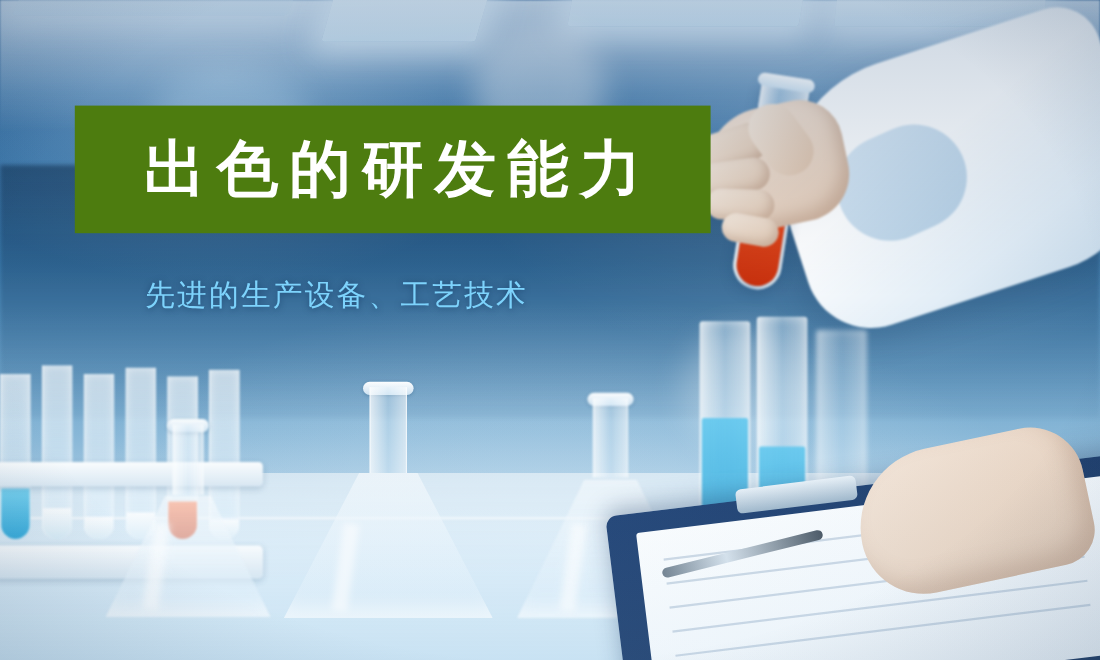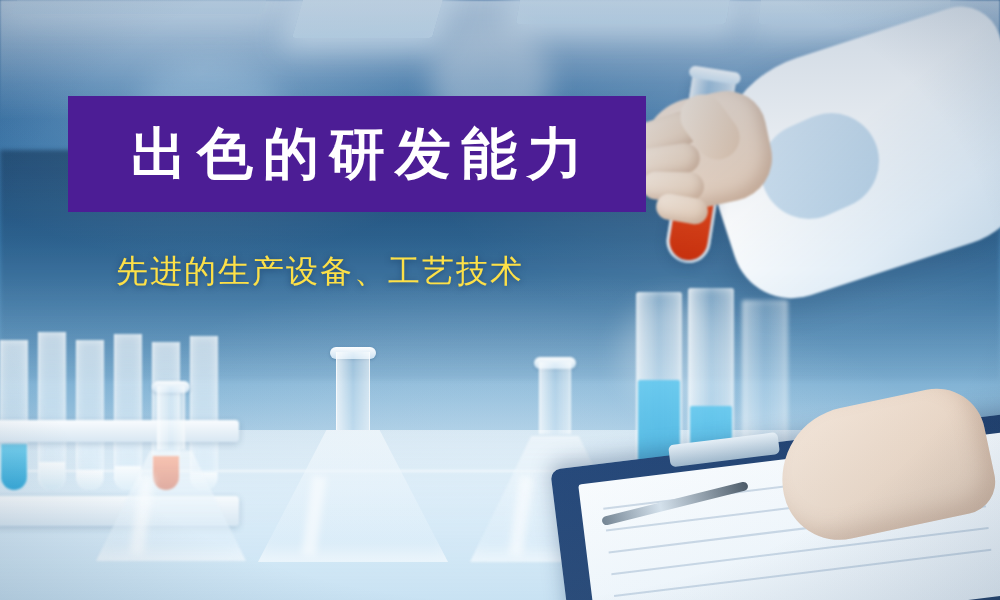--- a/index.html
+++ b/index.html
@@ -249,39 +249,39 @@
     pointer-events: none;
   }
   .blurlayer { filter: blur(2.2px); }
   .blurlayer-soft { filter: blur(1.1px); }
 
   
   .headline-box {
     position: absolute;
     left: 68px; top: 96px;
     width: 578px; height: 116px;
-    background: #4c1d95;
+    background: #4d7c0f;
     display: flex;
     align-items: center;
     justify-content: center;
   }
   .headline {
     color: #ffffff;
     font-size: 56px;
     font-weight: bold;
     letter-spacing: 10px;
     text-indent: 10px;
     line-height: 1;
     white-space: nowrap;
   }
   .sub {
     position: absolute;
-    left: 116px;
-    color: #fde047;
-    font-size: 32px;
+    left: 132px;
+    color: #7dd3fc;
+    font-size: 27px;
     letter-spacing: 2px;
     text-shadow: 0 1px 6px rgba(10,40,80,0.55);
     white-space: nowrap;
   }
   .sub1 { top: 250px; }
   .sub2 { top: 302px; }
 </style>
 </head>
 <body>
 

